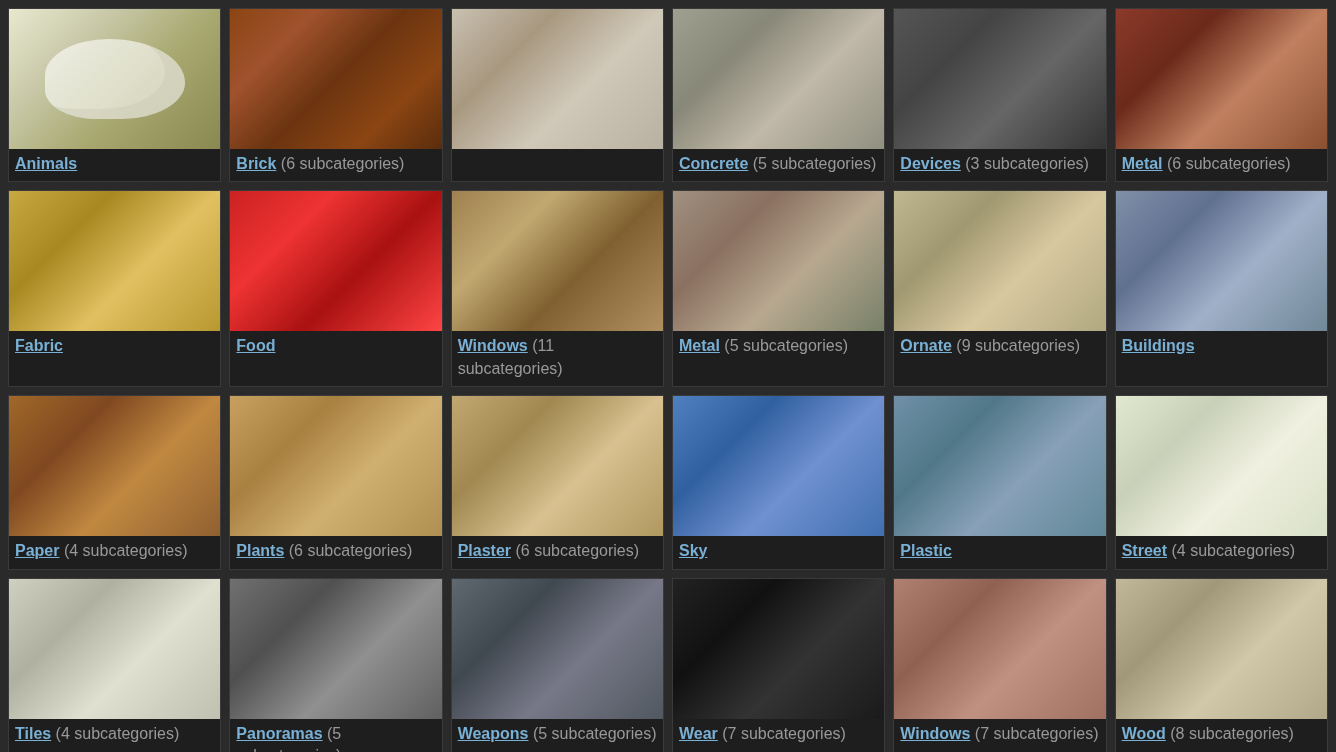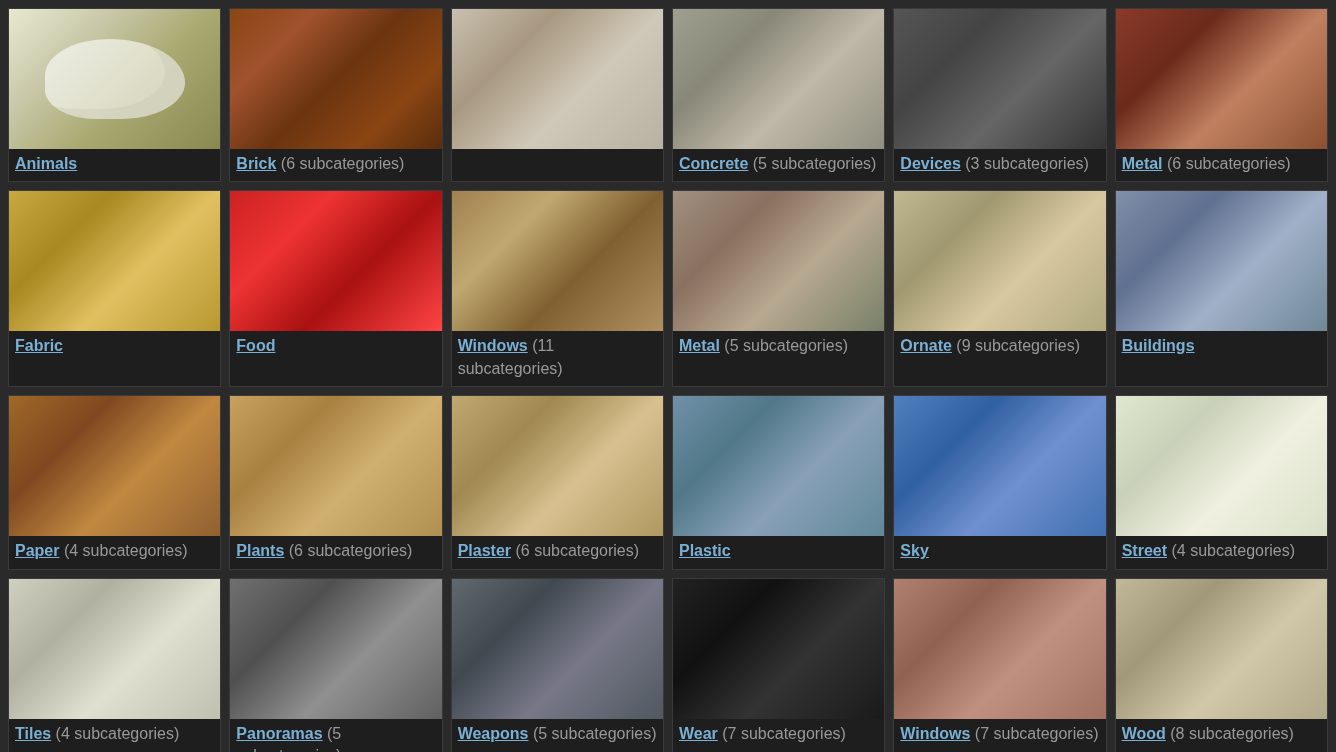--- a/index.html
+++ b/index.html
@@ -177,32 +177,32 @@
       </div>
       <div class="card-label"><a href="#">Plants</a><span class="sub"> (6 subcategories)</span></div>
     </div>
     <div class="card">
       <div class="card-image img-plaster">
         <div class="card-image-inner"></div>
       </div>
       <div class="card-label"><a href="#">Plaster</a><span class="sub"> (6 subcategories)</span></div>
     </div>
     <div class="card">
+      <div class="card-image img-sky">
+        <div class="card-image-inner"></div>
+      </div>
+      <div class="card-label"><a href="#">Sky</a></div>
+    </div>
+    <div class="card">
       <div class="card-image img-plastic">
         <div class="card-image-inner"></div>
       </div>
       <div class="card-label"><a href="#">Plastic</a></div>
     </div>
     <div class="card">
-      <div class="card-image img-sky">
-        <div class="card-image-inner"></div>
-      </div>
-      <div class="card-label"><a href="#">Sky</a></div>
-    </div>
-    <div class="card">
       <div class="card-image img-street">
         <div class="card-image-inner"></div>
       </div>
       <div class="card-label"><a href="#">Street</a><span class="sub"> (4 subcategories)</span></div>
     </div>
     <div class="card">
       <div class="card-image img-tiles">
         <div class="card-image-inner"></div>
       </div>
       <div class="card-label"><a href="#">Tiles</a><span class="sub"> (4 subcategories)</span></div>

